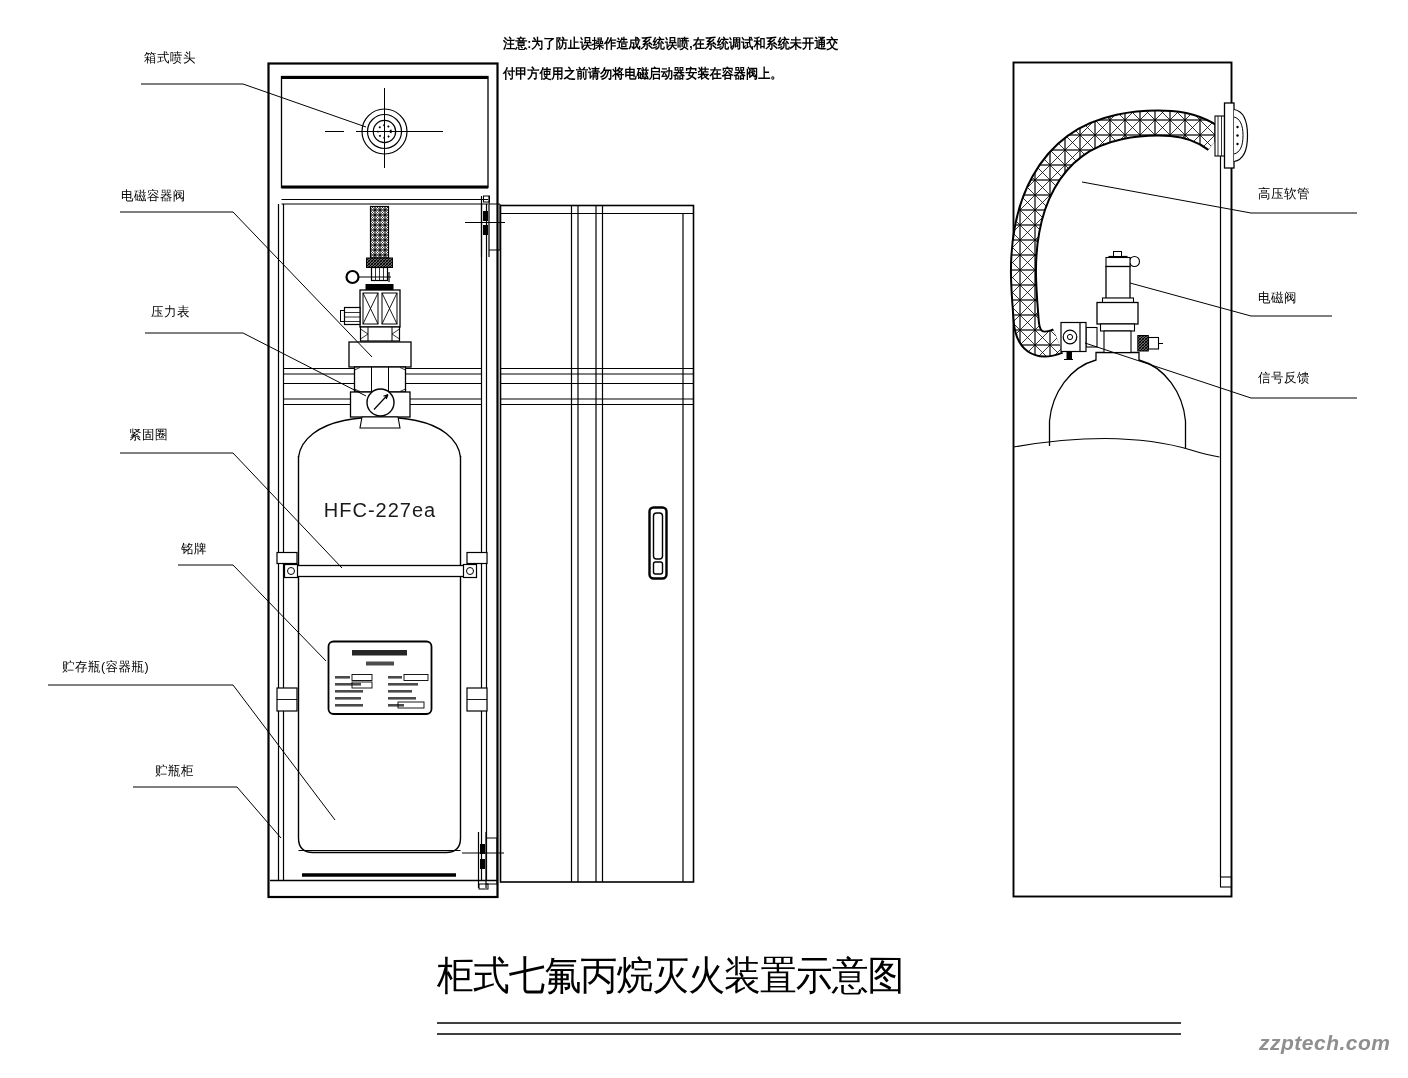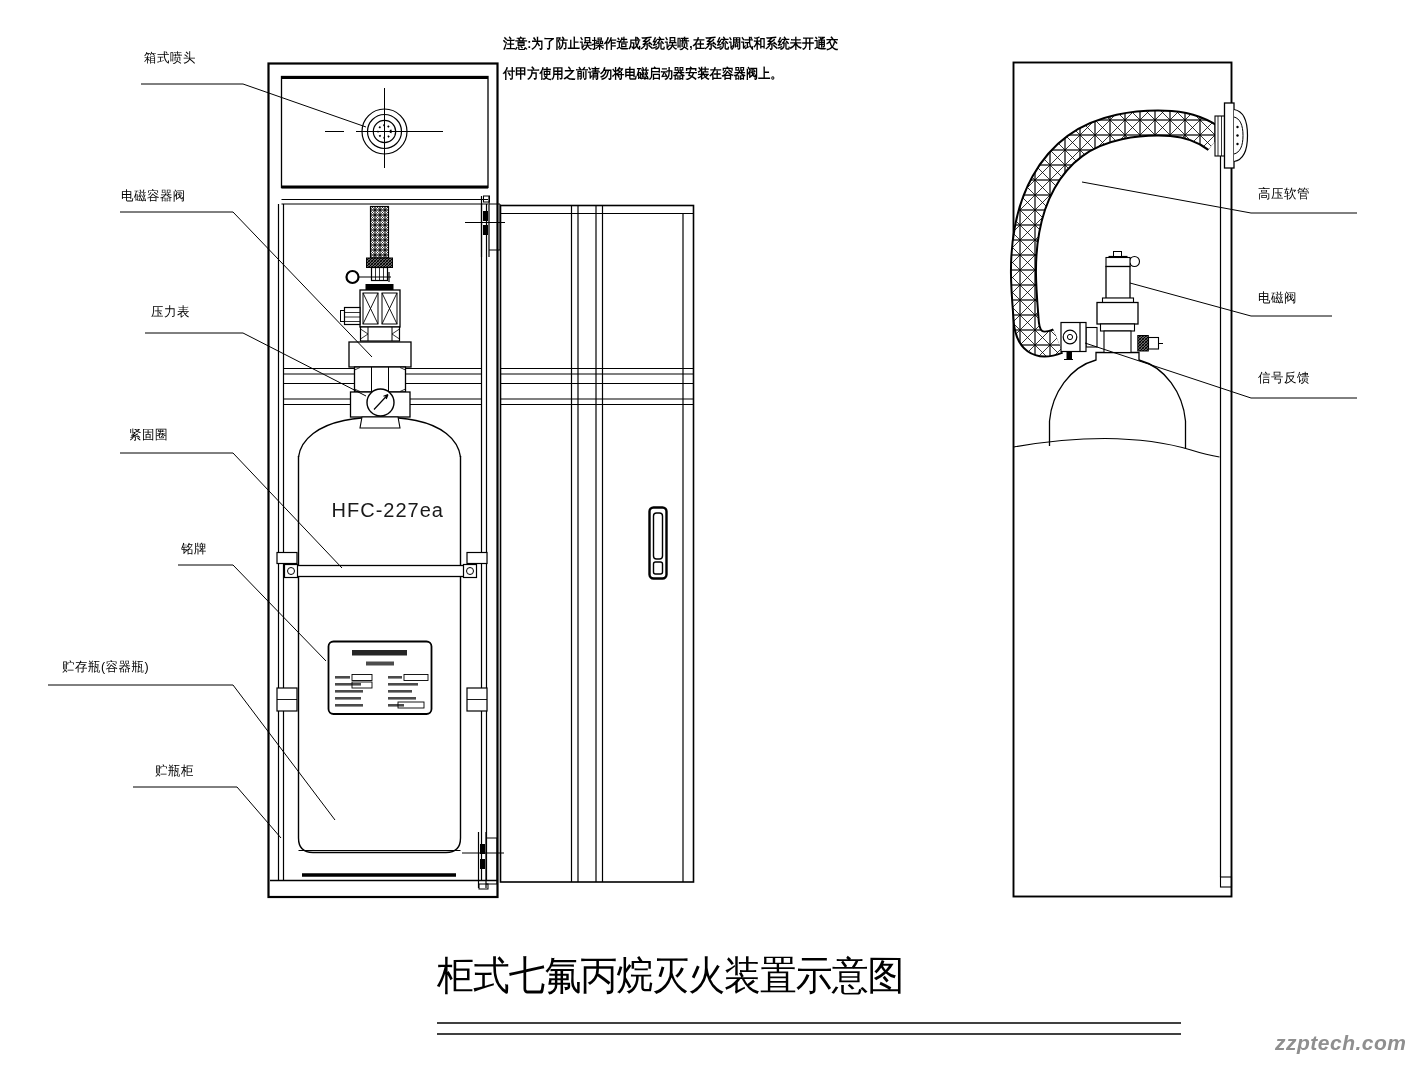--- a/index.html
+++ b/index.html
@@ -4,27 +4,27 @@
 <style>
   html,body{margin:0;padding:0;background:#fff;}
   body{width:1408px;height:1078px;position:relative;overflow:hidden;
        font-family:"Liberation Sans", sans-serif;color:#000;}
   #draw{position:absolute;left:0;top:0;}
   .lbl{position:absolute;font-size:13px;letter-spacing:.5px;white-space:nowrap;
        font-weight:500;transform:scaleX(.96);transform-origin:left top;}
   #note{position:absolute;left:503px;top:29px;width:345px;font-size:13.5px;
         font-weight:700;line-height:30px;letter-spacing:0;transform:scaleX(.9);
         transform-origin:left top;white-space:nowrap;}
-  #hfc{position:absolute;left:316px;top:499px;width:128px;text-align:right;
+  #hfc{position:absolute;left:316px;top:499px;width:128px;text-align:center;
        font-size:20px;font-weight:400;letter-spacing:1px;color:#1a1a1a;}
   #title{position:absolute;left:437px;top:948px;font-size:40px;font-weight:400;
          letter-spacing:-1px;transform:scaleX(.92);transform-origin:left top;
          white-space:nowrap;}
   #watermark{position:absolute;left:1259px;top:1031px;font-size:21px;
-             font-weight:700;font-style:italic;color:#8f8f8f;letter-spacing:.5px;margin-left:16px;}
+             font-weight:700;font-style:italic;color:#8f8f8f;letter-spacing:.5px;}
 </style>
 </head>
 <body>
 
 <svg id="draw" width="1408" height="1078" viewBox="0 0 1408 1078" stroke="#000" fill="none" stroke-width="1.2">
   <defs>
     <pattern id="braid" width="5" height="5" patternUnits="userSpaceOnUse">
       <rect width="5" height="5" fill="#fff"></rect>
       <path d="M0,0 L5,5 M5,0 L0,5" stroke="#000" stroke-width="0.6"></path>
     </pattern>

